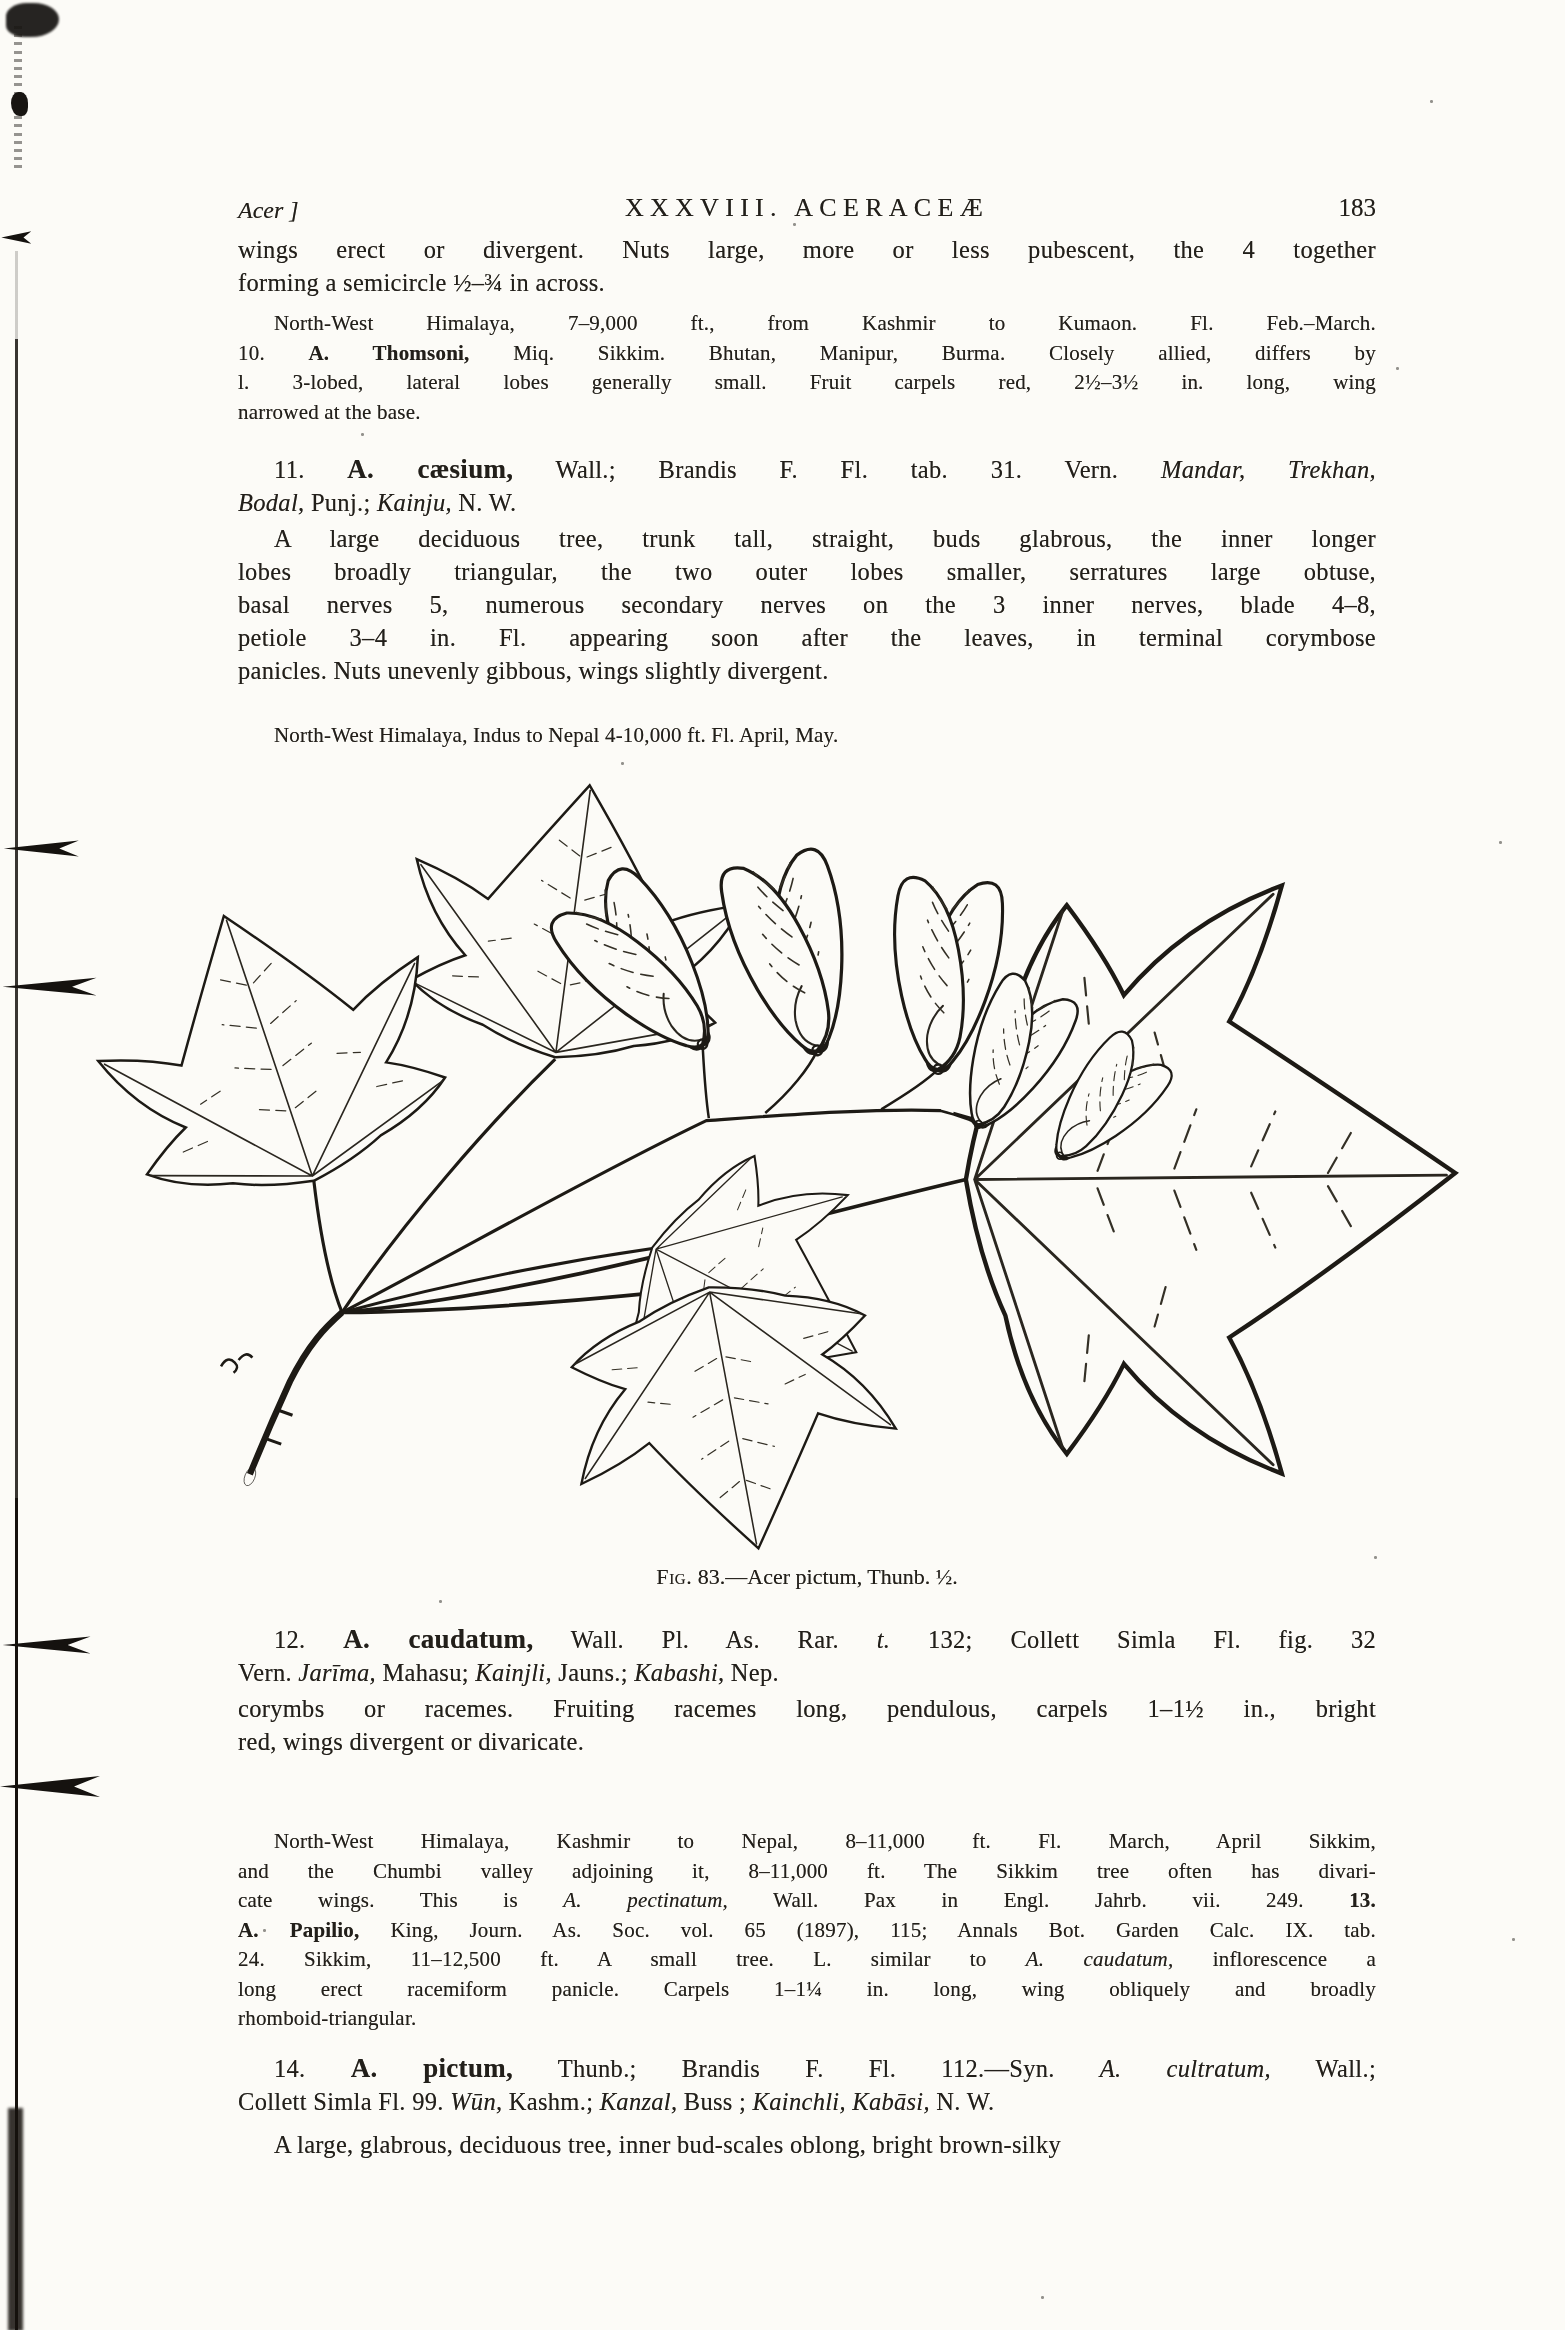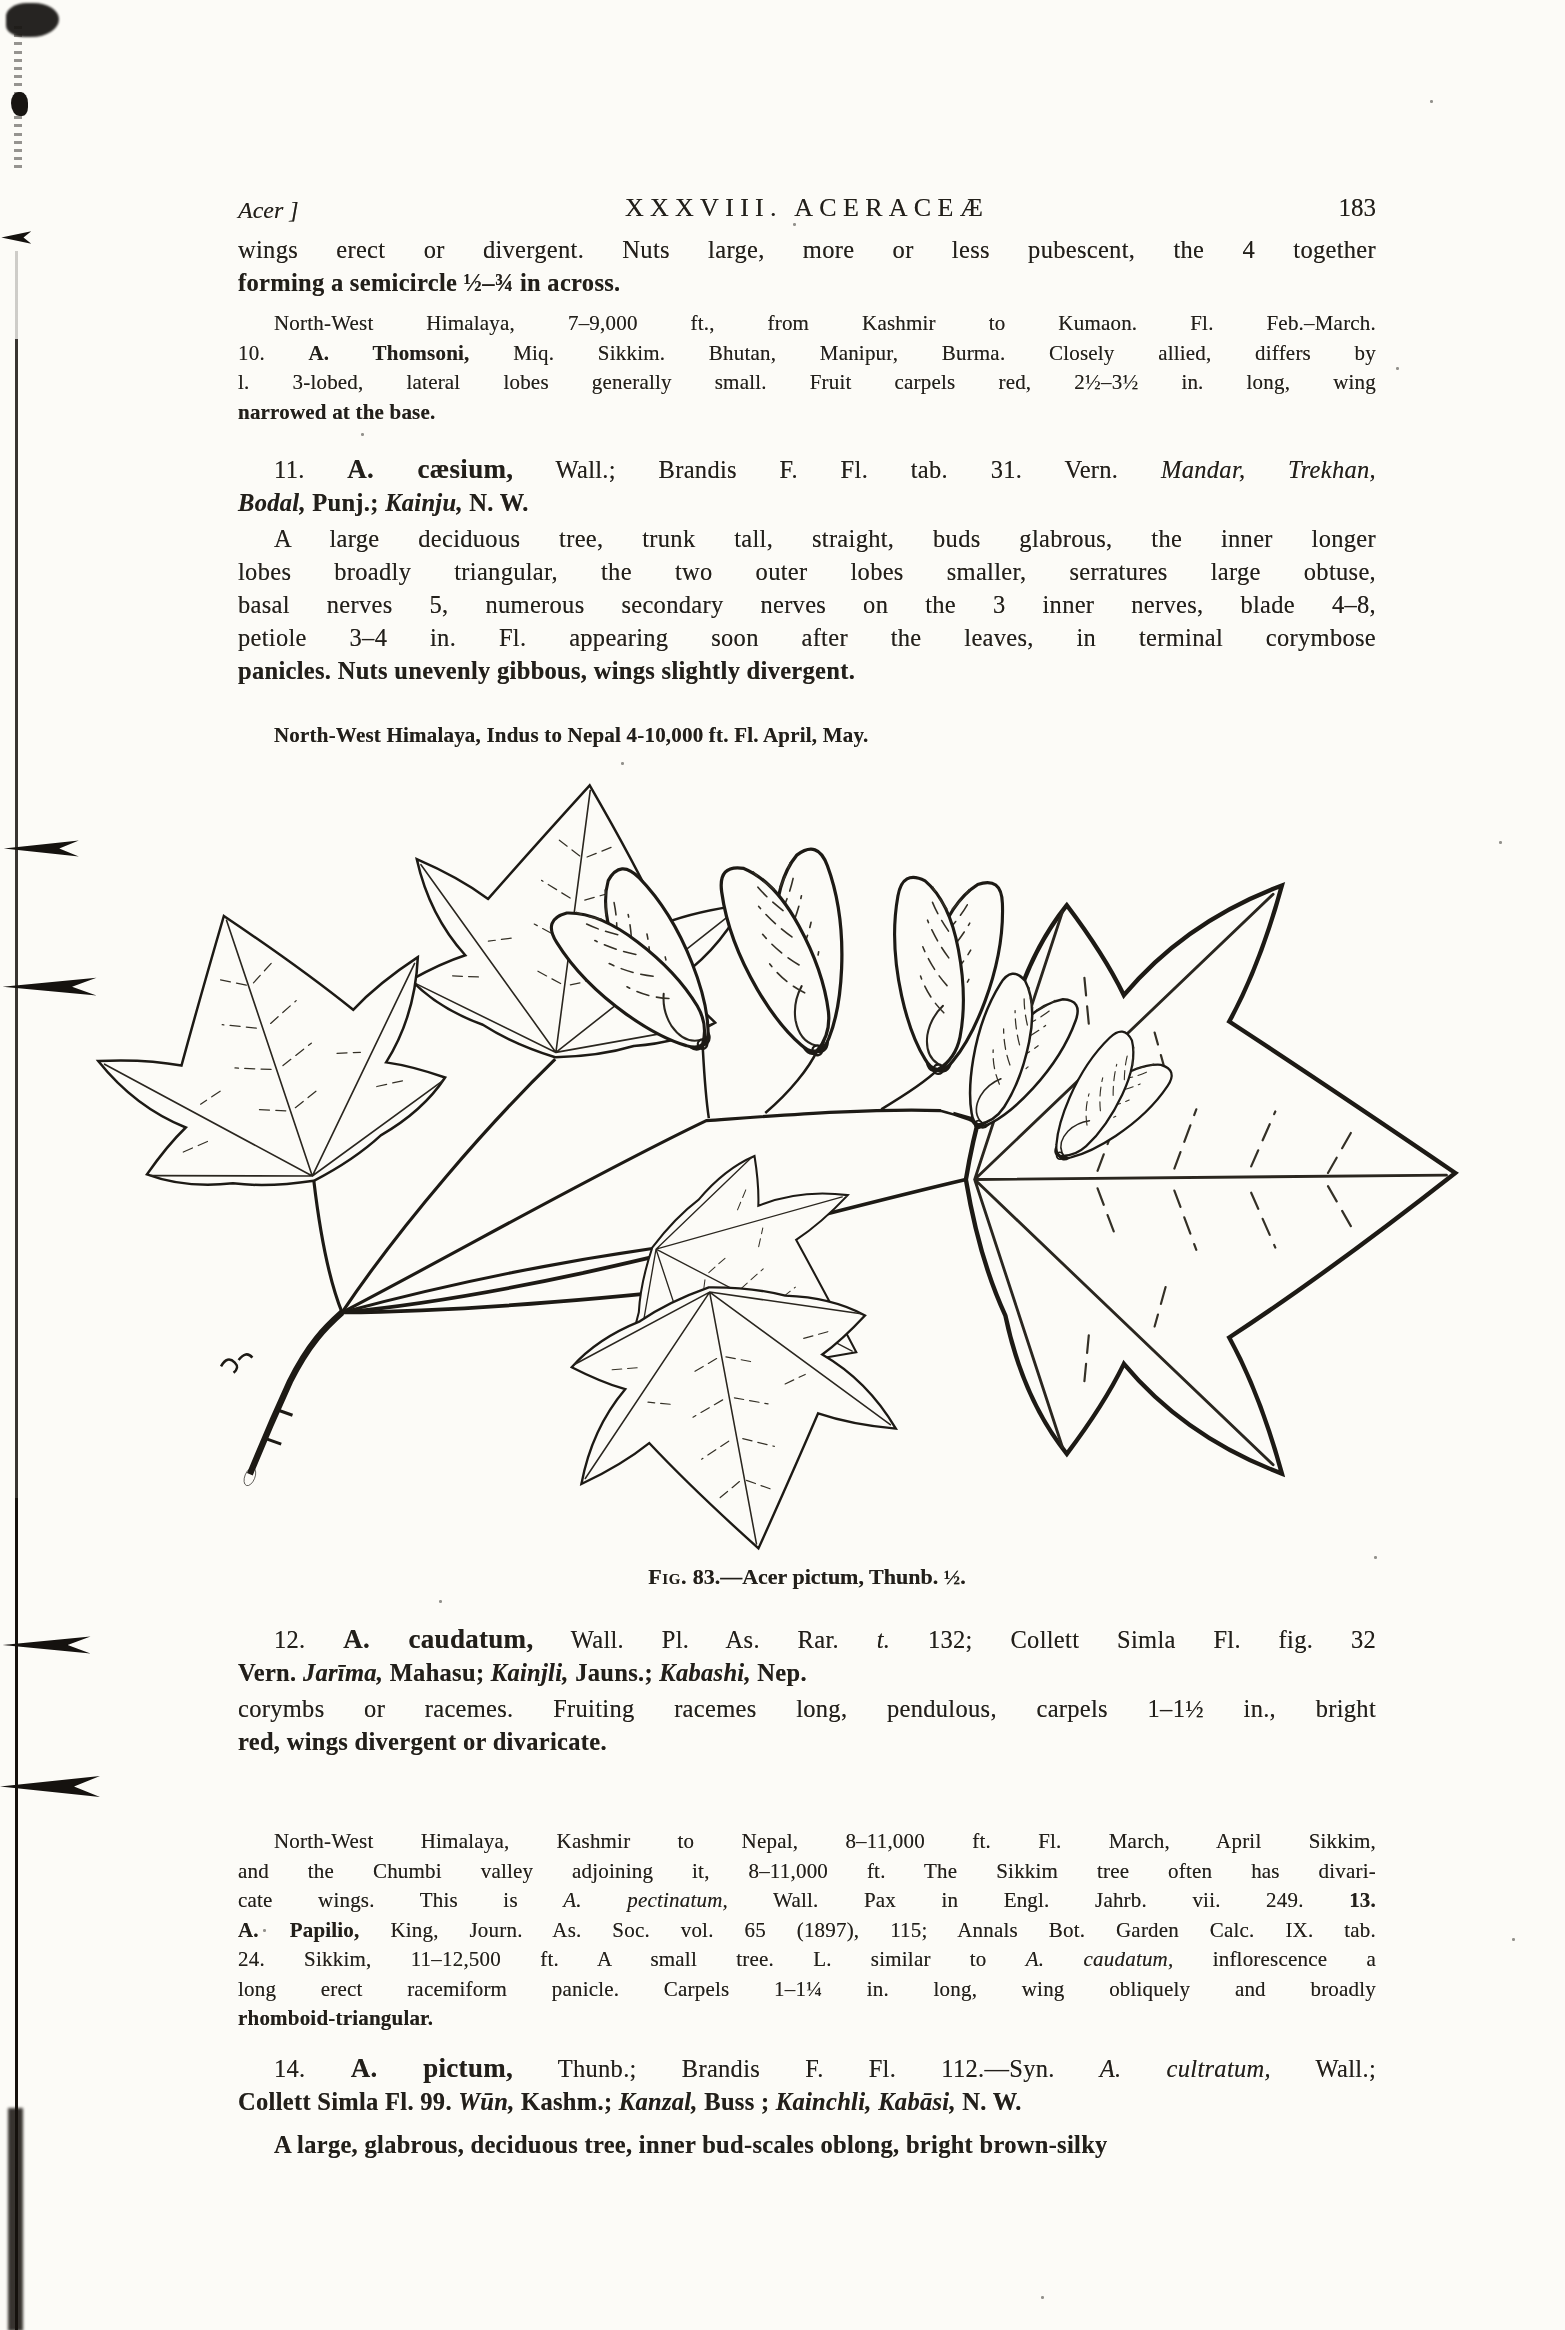--- a/index.html
+++ b/index.html
@@ -14,21 +14,21 @@
     text-shadow:0 0 0.6px rgba(35,30,24,.55);
   }
   
   .header{position:absolute;left:238px;top:179px;width:1138px;height:38px;margin-top:14px;}
   .run-head{position:absolute;left:0;top:3.8px;font-style:italic;font-size:24px;}
   .chap{position:absolute;left:0;right:0;text-align:center;font-size:26px;letter-spacing:6.3px;}
   .pageno{position:absolute;right:0;top:1.3px;font-size:25px;}
   
   .tcol{position:absolute;left:238px;width:1138px;}
   .tline{text-align:justify;text-align-last:justify;}
-  .tline.tlast{text-align-last:left;font-weight:bold;}
+  .tline.tlast{text-align-last:left;}
   .tline.tindent{text-indent:36px;}
   .body-par .tline{font-size:24.5px;line-height:33px;letter-spacing:0.3px;}
   .small-par .tline{font-size:21px;line-height:29.5px;letter-spacing:0.2px;}
   .seg-i{font-style:italic;}
   .seg-b{font-weight:bold;}
   .seg-bl{font-weight:bold;font-size:27px;margin-top:11px;}
   .seg-sc{font-variant:small-caps;letter-spacing:0.6px;}
   .caption .tline{text-align:center;text-align-last:center;font-size:22px;line-height:28px;}
   
   svg.figure{position:absolute;left:0;top:772px;}

